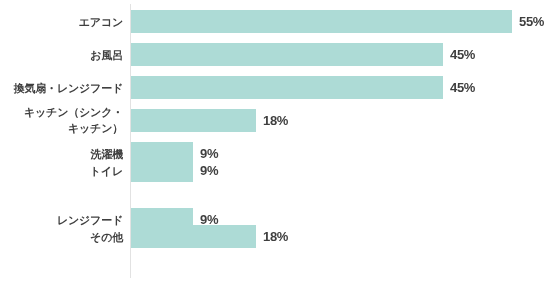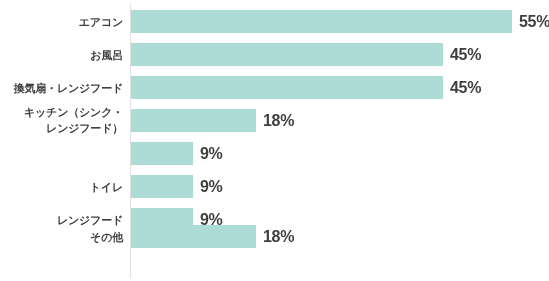--- a/index.html
+++ b/index.html
@@ -84,21 +84,21 @@
   }
 
   .bar-fill {
     height: 23px;
     background: #addbd6;
   }
 
   .bar-value {
     margin-left: 7px;
     color: #3f3f3f;
-    font-size: 16px;
+    font-size: 13px;
     font-weight: bold;
     letter-spacing: -0.3px;
     white-space: nowrap;
     line-height: 23px;
   }
 </style>
 </head>
 <body>
 
 <div id="chart-root">
@@ -129,34 +129,37 @@
           <span class="label-line">換気扇・レンジフード</span>
         </div>
         <div class="bar-track">
           <div class="bar-fill" style="width: 312px; background: rgb(173, 219, 214);"></div>
           <div class="bar-value">45%</div>
         </div>
       </div>
       <div class="bar-row" style="top: 104px;">
         <div class="row-label two-line">
           <span class="label-line">キッチン（シンク・</span>
-          <span class="label-line">レンジフード）</span>
+          <span class="label-line">キッチン）</span>
         </div>
         <div class="bar-track">
           <div class="bar-fill" style="width: 125px; background: rgb(173, 219, 214);"></div>
           <div class="bar-value">18%</div>
         </div>
       </div>
       <div class="bar-row" style="top: 137px;">
+        <div class="row-label">
+          <span class="label-line">洗濯機</span>
+        </div>
         <div class="bar-track">
           <div class="bar-fill" style="width: 62px; background: rgb(173, 219, 214);"></div>
           <div class="bar-value">9%</div>
         </div>
       </div>
-      <div class="bar-row" style="top: 170px;">
+      <div class="bar-row" style="top: 154px;">
         <div class="row-label">
           <span class="label-line">トイレ</span>
         </div>
         <div class="bar-track">
           <div class="bar-fill" style="width: 62px; background: rgb(173, 219, 214);"></div>
           <div class="bar-value">9%</div>
         </div>
       </div>
       <div class="bar-row" style="top: 203px;">
         <div class="row-label">

